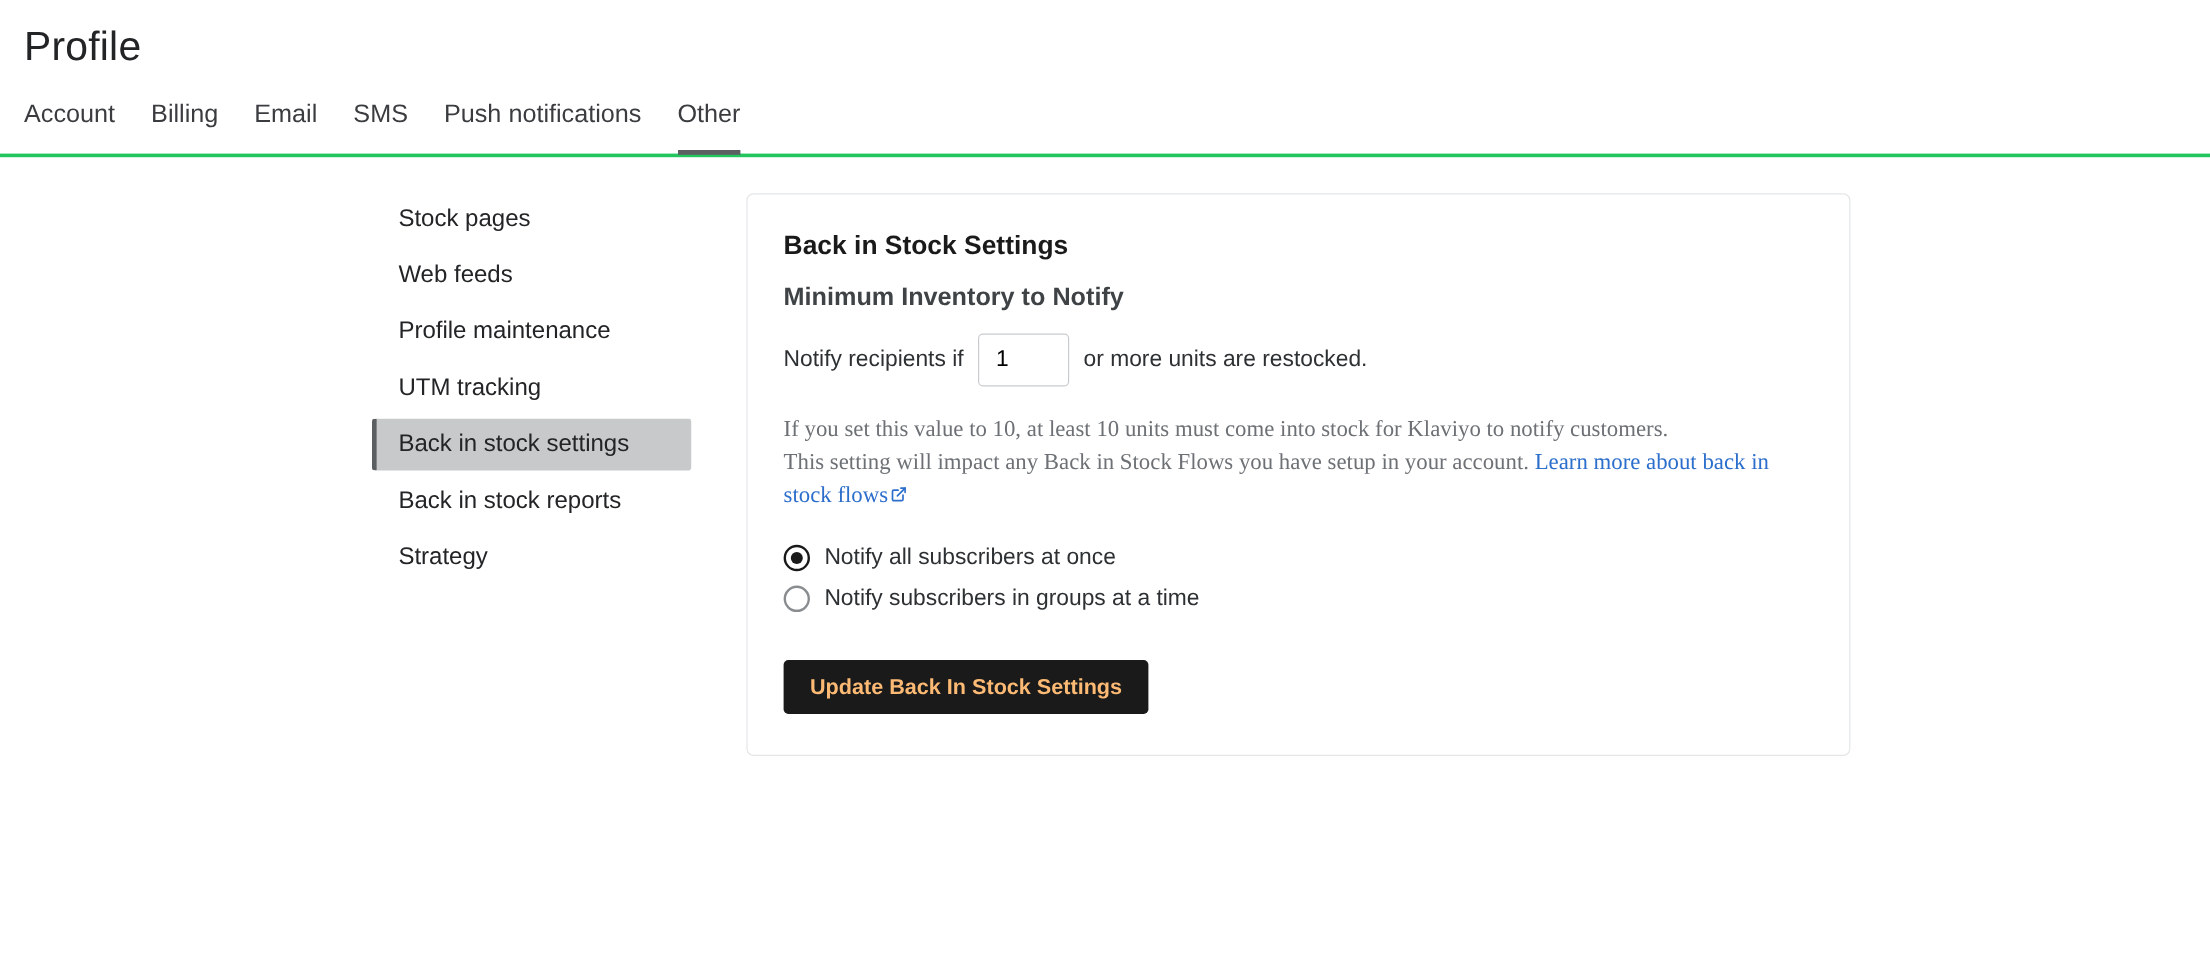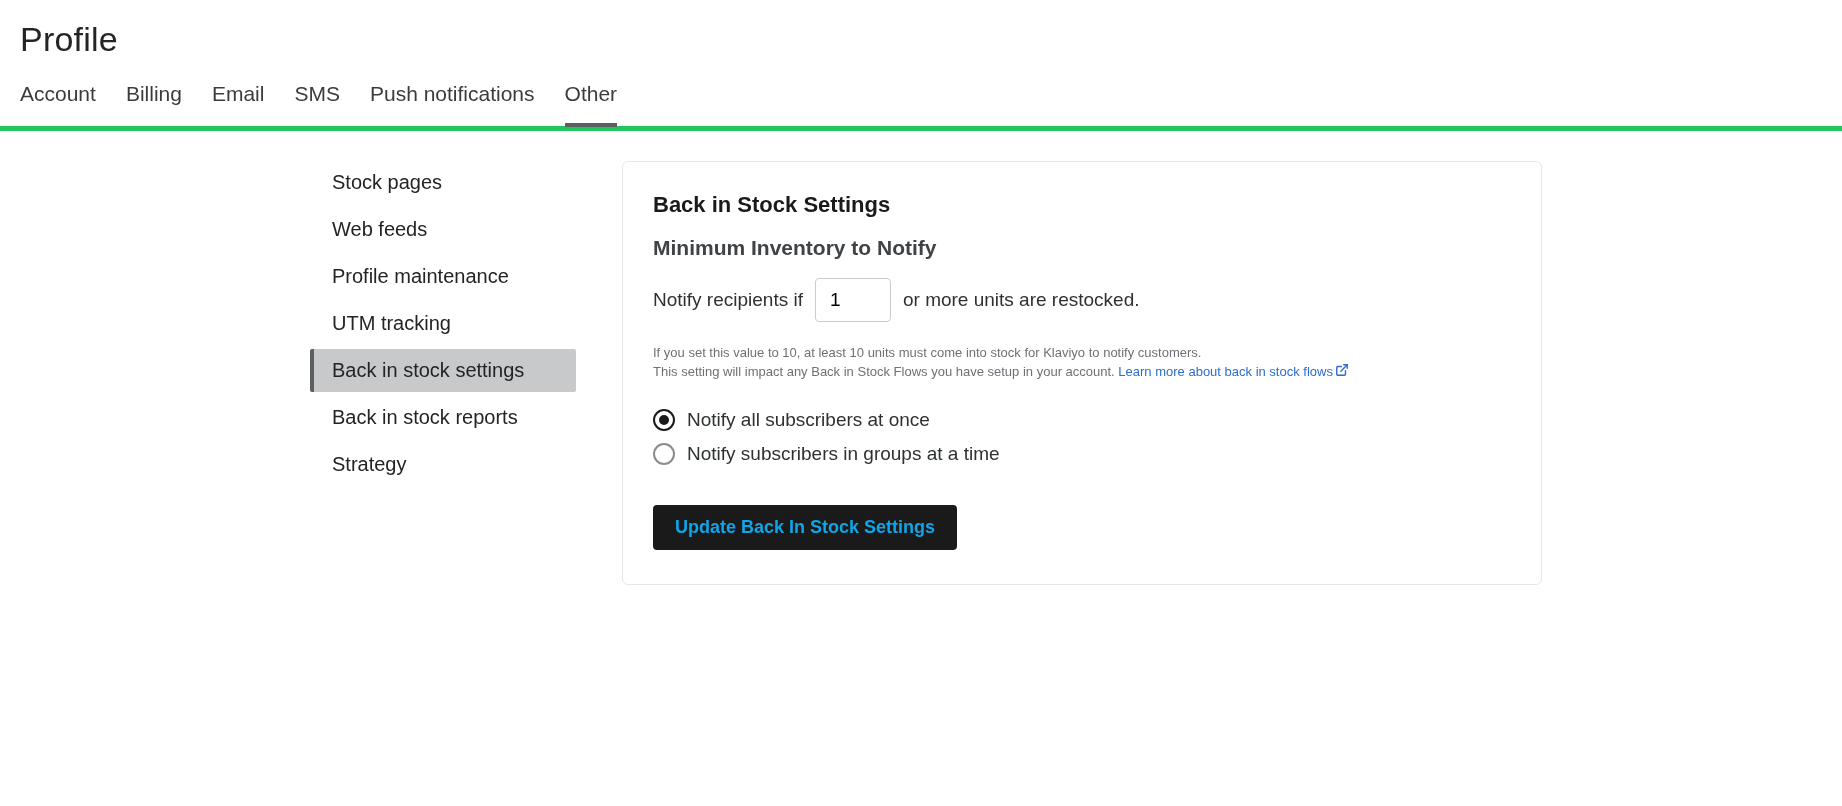--- a/index.html
+++ b/index.html
@@ -9,21 +9,21 @@
     font-size:34px;
     font-weight:400;
     padding:20px 20px 16px 20px;
     letter-spacing:0.2px;
     color:#232426;
   }
   .tabbar {
     display:flex;
     gap:30px;
     padding:0 20px;
-    border-bottom:5px solid #22c55e;
+    border-bottom:3px solid #22c55e;
     height:56px;
     align-items:flex-end;
   }
   .tab {
     font-size:21px;
     color:#3a3c3f;
     padding-bottom:20px;
     cursor:pointer;
     position:relative;
   }
@@ -88,23 +88,24 @@
   .num-input {
     width:76px;
     height:44px;
     border:1px solid #c9cccf;
     border-radius:4px;
     font-size:19px;
     text-align:left;
     padding:0 14px;
   }
   .help {
-    font-size:13px;
+    font-size:19px;
     color:#6d7175;
     line-height:1.45;
+    font-family:Liberation Serif, serif;
   }
   .help a { color:#2c6ecb; text-decoration:none; }
   .ext-icon {
     display:inline-block;
     vertical-align:-1px;
     margin-left:2px;
   }
   .section-gap { height:26px; }
   .radio-group { display:flex; flex-direction:column; gap:12px; margin-bottom:40px; }
   .radio-row {
@@ -122,21 +123,21 @@
     display:flex; align-items:center; justify-content:center;
     flex-shrink:0;
   }
   .radio.checked { border-color:#1a1a1a; }
   .radio.checked::after{
     content:"";
     width:10px; height:10px; border-radius:50%; background:#1a1a1a;
   }
   .primary-btn {
     background:#1a1a1a;
-    color:#0ea5e9;
+    color:#fdba74;
     border:none;
     font-size:18px;
     font-weight:600;
     padding:12px 22px;
     border-radius:4px;
     cursor:pointer;
   }
 </style>
 </head>
 <body>

